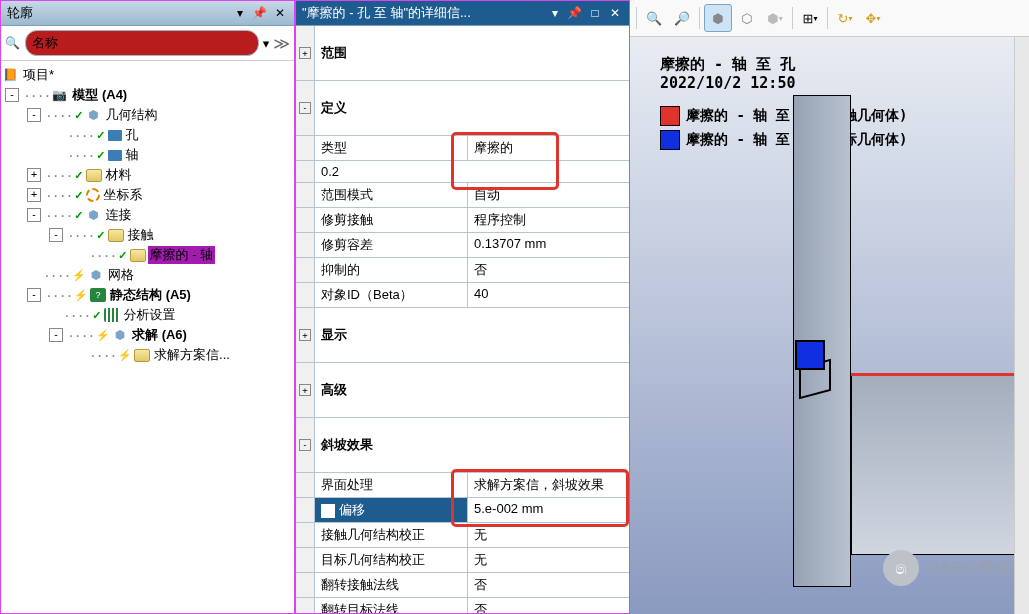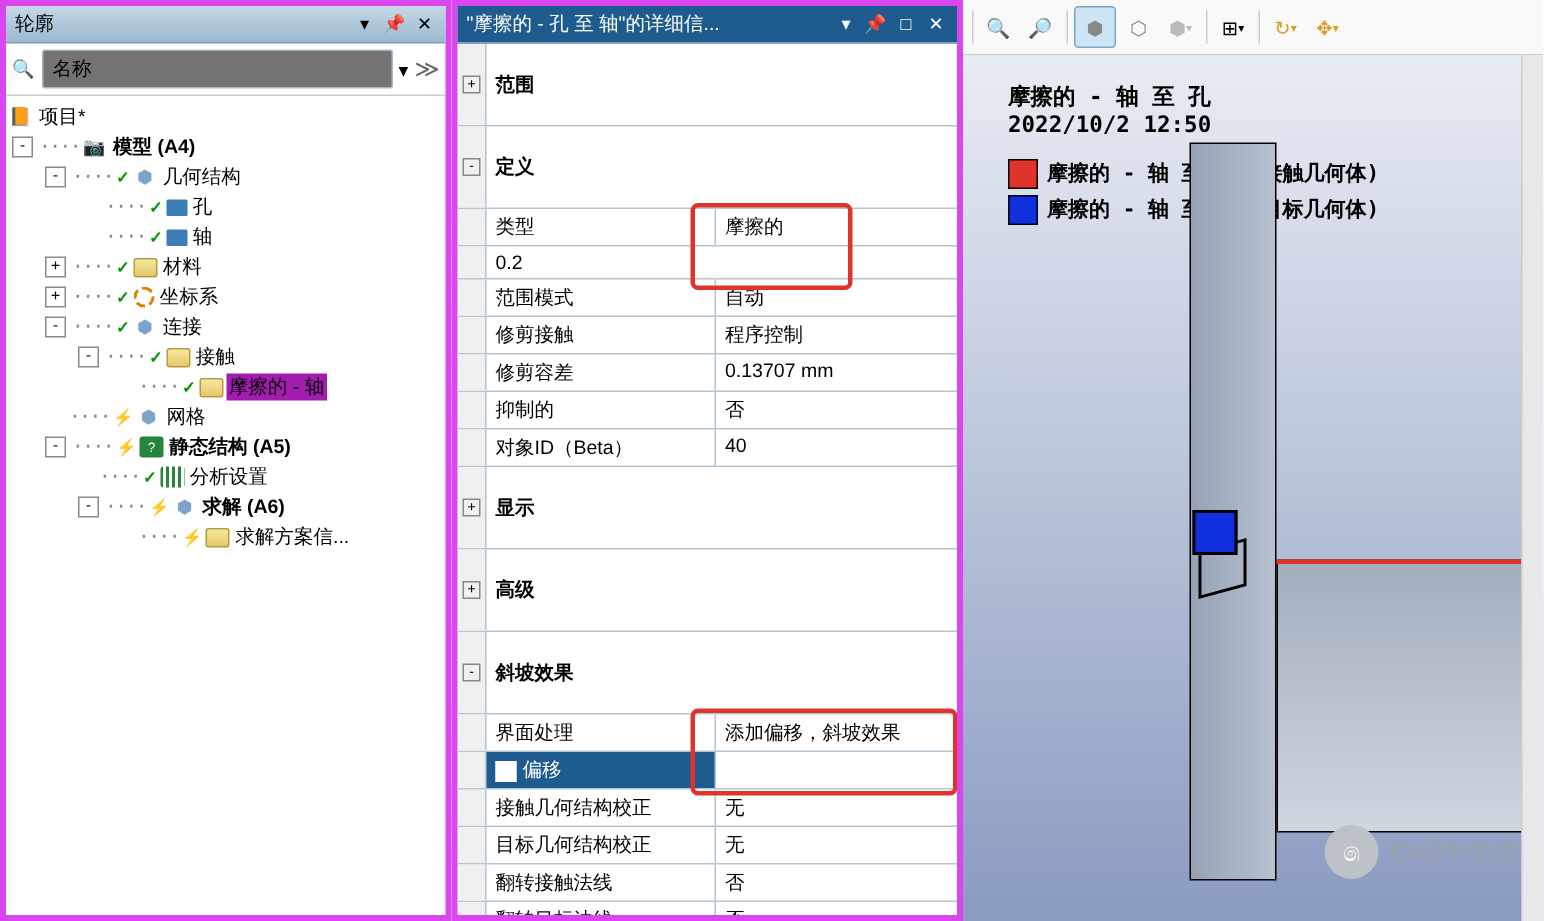--- a/index.html
+++ b/index.html
@@ -1,24 +1,24 @@
 <!DOCTYPE html>
 <html><head>
 <meta charset="utf-8">
 <style>
 body{margin:0;font-family:"Microsoft YaHei",sans-serif;font-size:13px;color:#000;display:flex;width:1029px;height:614px;overflow:hidden;background:#fff}
-.panel{border:4px solid #d946ef;display:flex;flex-direction:column;background:#fff}
+.panel{border:1px solid #d946ef;display:flex;flex-direction:column;background:#fff}
 .panel-hdr{background:linear-gradient(#c5d8e6,#9db8ce);padding:3px 6px;display:flex;align-items:center;gap:4px;font-size:13px;border-bottom:1px solid #7a9fbb}
 .panel-hdr.blue{background:#1e5b8f;color:#fff}
 .hdr-btn{width:16px;height:16px;display:flex;align-items:center;justify-content:center;cursor:pointer;font-size:12px}
 .flex-fill{flex:1}
 
 .outline{width:293px}
 .filter-bar{display:flex;align-items:center;padding:4px;gap:4px;border-bottom:1px solid #ccc}
-.filter-input{flex:1;border:1px solid #a4b7c6;padding:3px 6px;border-radius:2px;font-size:13px;background:#737373}
+.filter-input{flex:1;border:1px solid #a4b7c6;padding:3px 6px;border-radius:12px;font-size:13px;background:#b91c1c}
 .tree{padding:4px 0;overflow:auto;flex:1}
 .tree-item{display:flex;align-items:center;gap:2px;padding:1px 0;white-space:nowrap}
 .twisty{width:12px;height:12px;border:1px solid #888;display:flex;align-items:center;justify-content:center;font-size:10px;line-height:1;cursor:pointer;margin-right:2px;font-family:monospace}
 .dots{color:#888;font-family:monospace;letter-spacing:-1px}
 .ico{width:16px;height:16px;display:inline-flex;align-items:center;justify-content:center;font-size:12px}
 .ico-folder{background:linear-gradient(#f5e8a0,#e4c868);border:1px solid #b89840;border-radius:2px;width:14px;height:11px}
 .ico-cube{color:#7aa5c9}
 .ico-bluetab{background:#3d7db5;width:14px;height:11px;border-radius:1px}
 .ico-tick{color:#090;font-weight:bold;font-size:11px}
 .ico-spark{color:#d4a020;font-size:11px}
@@ -251,25 +251,26 @@
     <div class="grow">
         <div class="gexp">
           <div class="box">-</div>
         </div>
         <div class="gsec">斜坡效果</div>
       </div>
     <div style="position:relative">
       <div class="grow">
           <div class="gexp"></div>
           <div class="glbl">界面处理</div>
-          <div class="gval">添加偏移，斜坡效果</div>
+          <div class="gval">求解方案信，斜坡效果</div>
         </div>
       <div class="grow selrow">
           <div class="gexp"></div>
           <div class="glbl"><span class="checkbox" style="border-color:#fff"></span><span>偏移</span></div>
+          <div class="gval">5.e-002 mm</div>
         </div>
       <div class="hl" style="position:absolute;top:-3px;left:156px;width:172px;height:52px"></div>
     </div>
     <div class="grow">
         <div class="gexp"></div>
         <div class="glbl">接触几何结构校正</div>
         <div class="gval">无</div>
       </div>
     <div class="grow">
         <div class="gexp"></div>

